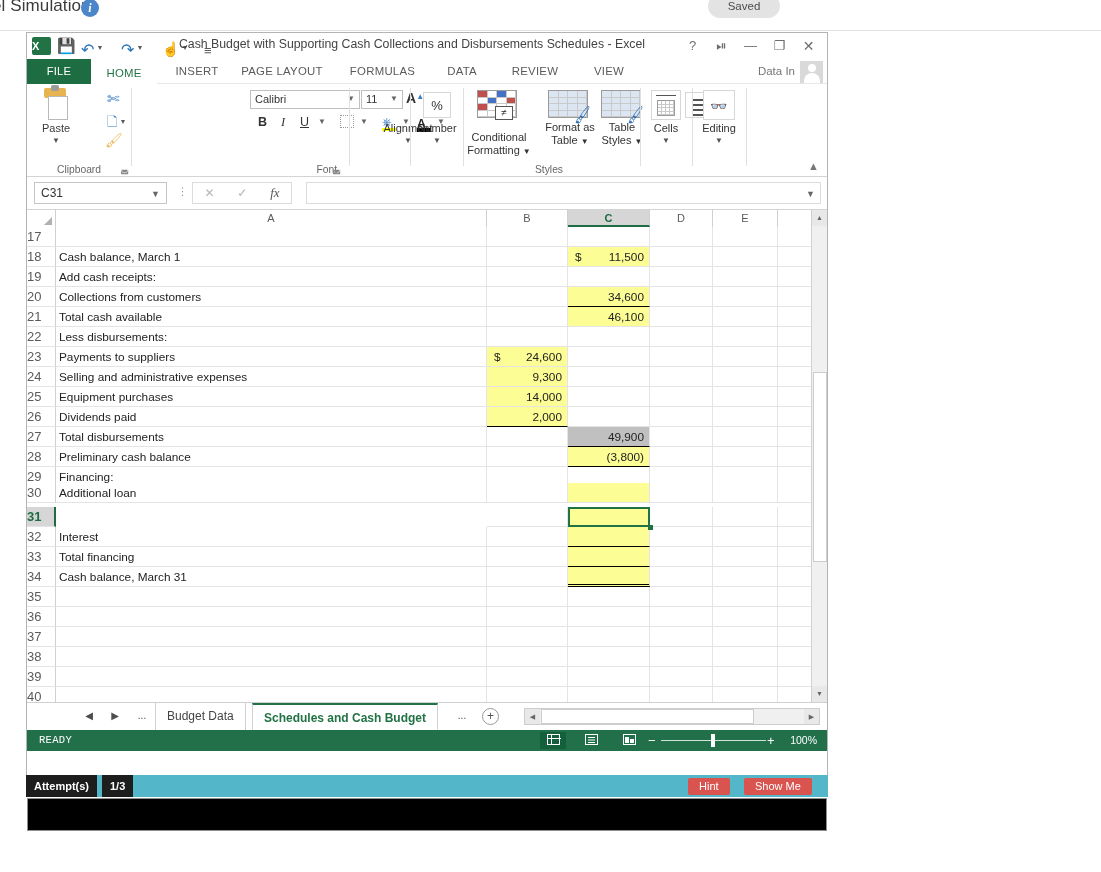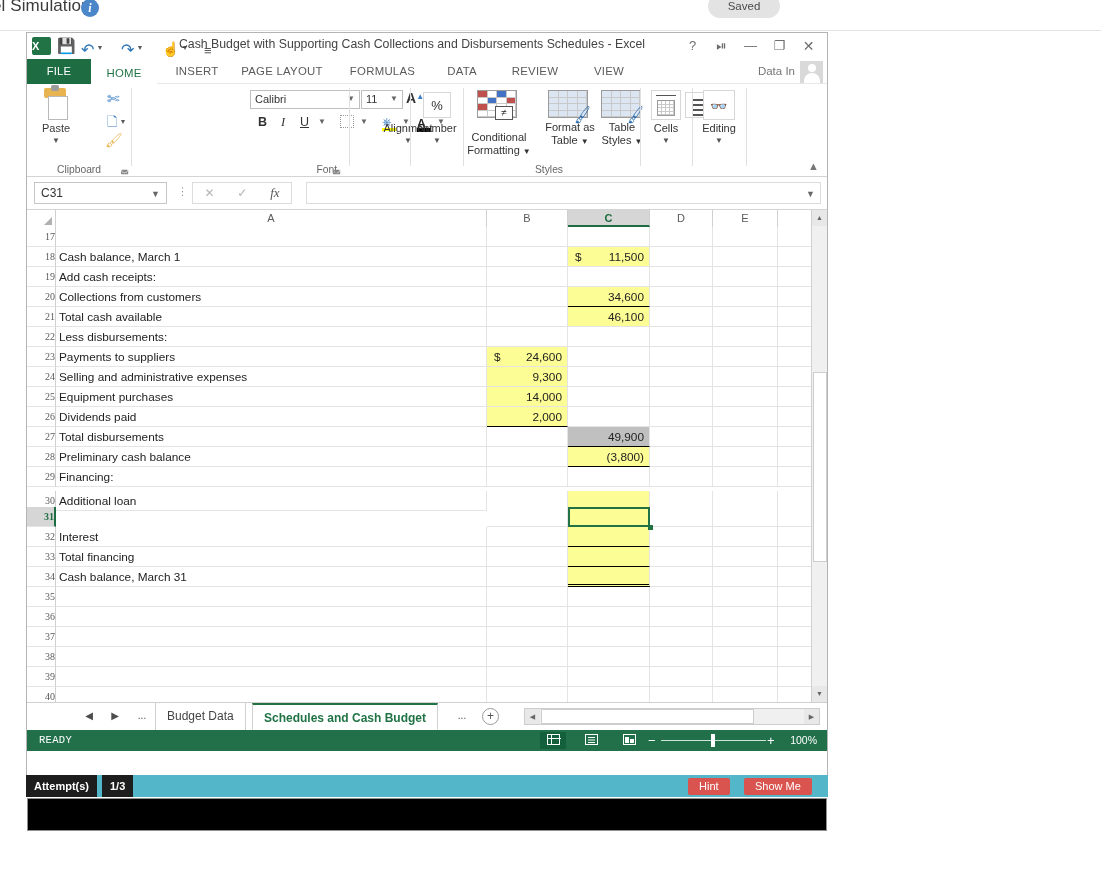--- a/index.html
+++ b/index.html
@@ -278,24 +278,23 @@
     position: absolute; top: 0; height: 17px; line-height: 17px;
     text-align: center; font-size: 11px; color: #5a5a5a;
     border-right: 1px solid #d0d0d0; background: #fff;
   }
   .ch.sel { background: #d6d6d6; color: #1e6c41; font-weight: bold; border-bottom: 2px solid #1e6c41; }
 
   #rows { position: absolute; left: 0; top: 17px; right: 0; bottom: 0; }
   .row { position: absolute; left: 0; width: 100%; height: 20px; }
   .rh {
     position: absolute; left: 0; top: 0; width: 29px; height: 20px;
-    line-height: 20px; text-align: right; font-size: 10px; color: #5a5a5a;
+    line-height: 20px; text-align: left; font-size: 13px; color: #5a5a5a;
     border-right: 1px solid #d0d0d0; border-bottom: 1px solid #e4e4e4;
     background: #fff;
-    font-family: Liberation Serif, serif;
   }
   .rh.sel { background: #d6d6d6; color: #1e6c41; font-weight: bold; border-right: 2px solid #1e6c41; }
   .cell {
     position: absolute; top: 0; height: 20px; line-height: 20px;
     font-size: 11.8px; color: #222;
     border-right: 1px solid #e4e4e4; border-bottom: 1px solid #e4e4e4;
     background: #fff; overflow: hidden; white-space: nowrap;
   }
   .cell.txt { padding-left: 3px; text-align: left; }
   .cell.num { padding-right: 5px; text-align: right; }
@@ -776,21 +775,21 @@
         </div>
         <div class="row" style="top: 240px;">
           <div class="rh">29</div>
           <div class="cell txt" style="left: 29px; width: 431px;">Financing:</div>
           <div class="cell num" style="left: 460px; width: 81px;"></div>
           <div class="cell num" style="left: 541px; width: 82px;"></div>
           <div class="cell" style="left: 623px; width: 63px;"></div>
           <div class="cell" style="left: 686px; width: 65px;"></div>
           <div class="cell" style="left: 751px; width: 34px; border-right: none;"></div>
         </div>
-        <div class="row" style="top: 264px;">
+        <div class="row" style="top: 256px;">
           <div class="rh">30</div>
           <div class="cell txt indent1" style="left: 29px; width: 431px;">Additional loan</div>
           <div class="cell num" style="left: 460px; width: 81px;"></div>
           <div class="cell num yel" style="left: 541px; width: 82px;"></div>
           <div class="cell" style="left: 623px; width: 63px;"></div>
           <div class="cell" style="left: 686px; width: 65px;"></div>
           <div class="cell" style="left: 751px; width: 34px; border-right: none;"></div>
         </div>
         <div class="row" style="top: 280px;">
           <div class="rh sel">31</div>

